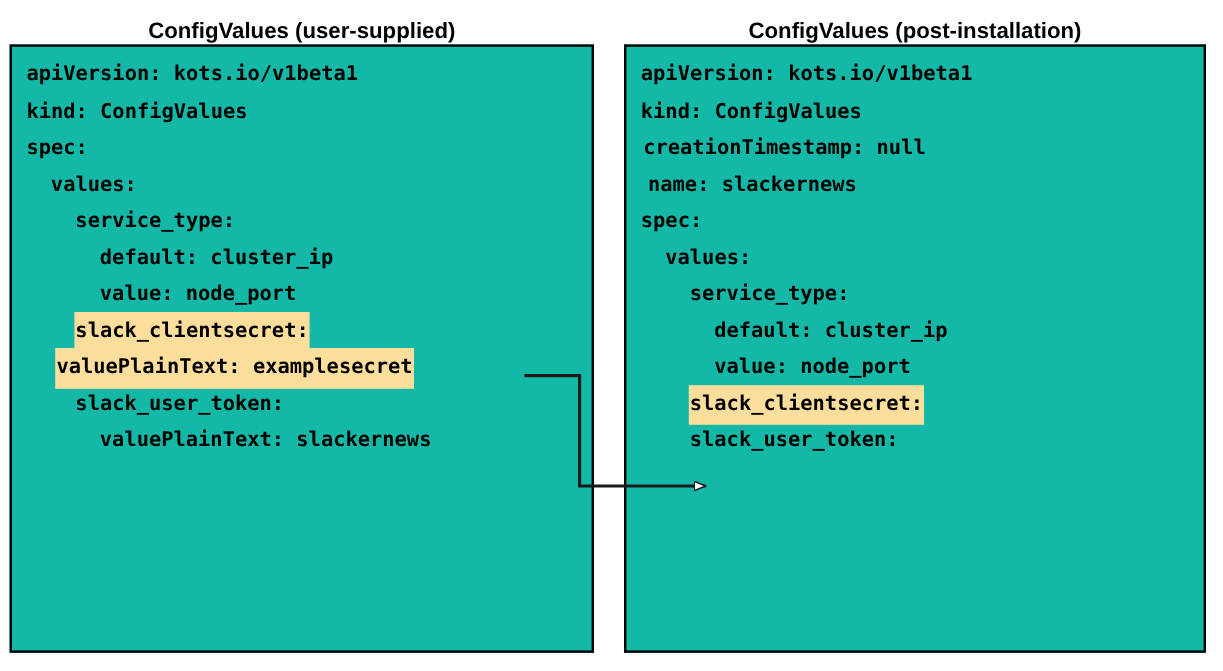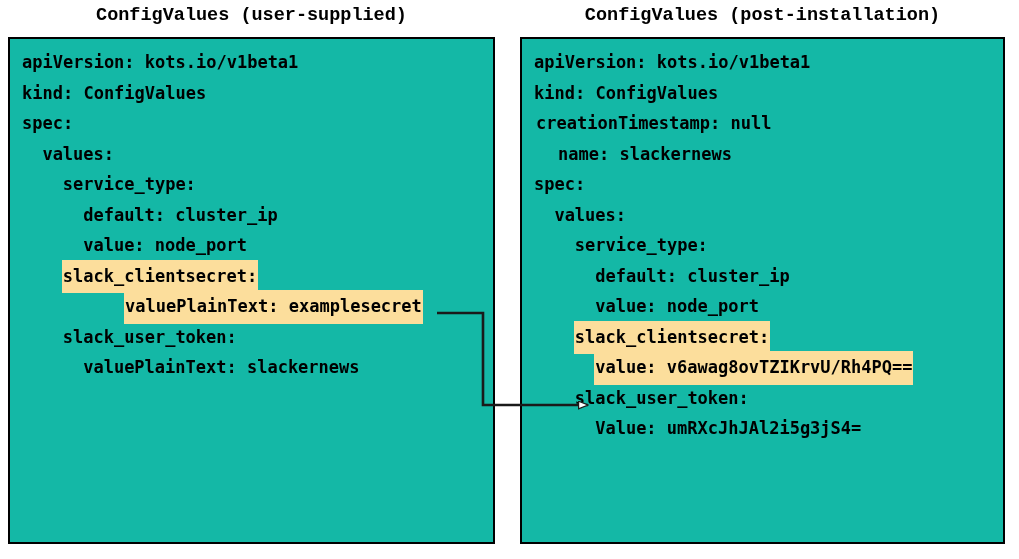--- a/index.html
+++ b/index.html
@@ -15,22 +15,22 @@
     position: relative;
     width: 1019px;
     height: 559px;
     background: #ffffff;
     overflow: hidden;
   }
 
   
   .panel-title {
     position: absolute;
-    top: 4px;
-    font-family: Liberation Mono, monospace;
+    top: 14px;
+    font-family: Liberation Sans, sans-serif;
     font-size: 18.5px;
     font-weight: bold;
     color: #000000;
     letter-spacing: 0px;
     white-space: pre;
     text-align: center;
     line-height: 24px;
   }
   #title-left  { left: 8px;   width: 487px; }
   #title-right { left: 520px; width: 485px; }
@@ -94,43 +94,41 @@
   <div class="code-box" id="box-left">
     <div class="code-lines" id="lines-left">
         <div class="code-line" style="padding-left: 11px;"><span class="seg">apiVersion: kots.io/v1beta1</span></div>
         <div class="code-line" style="padding-left: 11px;"><span class="seg">kind: ConfigValues</span></div>
         <div class="code-line" style="padding-left: 11px;"><span class="seg">spec:</span></div>
         <div class="code-line" style="padding-left: 31.4px;"><span class="seg">values:</span></div>
         <div class="code-line" style="padding-left: 51.8px;"><span class="seg">service_type:</span></div>
         <div class="code-line" style="padding-left: 72.2px;"><span class="seg">default: cluster_ip</span></div>
         <div class="code-line" style="padding-left: 72.2px;"><span class="seg">value: node_port</span></div>
         <div class="code-line" style="padding-left: 51.8px;"><span class="seg hl">slack_clientsecret:</span></div>
-        <div class="code-line" style="padding-left: 114px;"><span class="seg hl">valuePlainText: examplesecret</span></div>
+        <div class="code-line" style="padding-left: 36px;"><span class="seg hl">valuePlainText: examplesecret</span></div>
         <div class="code-line" style="padding-left: 51.8px;"><span class="seg">slack_user_token:</span></div>
         <div class="code-line" style="padding-left: 72.2px;"><span class="seg">valuePlainText: slackernews</span></div>
       </div>
   </div>
 
   <div class="panel-title" id="title-right">ConfigValues (post-installation)</div>
 
   <div class="code-box" id="box-right">
     <div class="code-lines" id="lines-right">
         <div class="code-line" style="padding-left: 11px;"><span class="seg">apiVersion: kots.io/v1beta1</span></div>
         <div class="code-line" style="padding-left: 11px;"><span class="seg">kind: ConfigValues</span></div>
         <div class="code-line" style="padding-left: 13px;"><span class="seg">creationTimestamp: null</span></div>
-        <div class="code-line" style="padding-left: 35px;"><span class="seg">name: slackernews</span></div>
+        <div class="code-line" style="padding-left: 17px;"><span class="seg">name: slackernews</span></div>
         <div class="code-line" style="padding-left: 11px;"><span class="seg">spec:</span></div>
         <div class="code-line" style="padding-left: 31.4px;"><span class="seg">values:</span></div>
         <div class="code-line" style="padding-left: 51.8px;"><span class="seg">service_type:</span></div>
         <div class="code-line" style="padding-left: 72.2px;"><span class="seg">default: cluster_ip</span></div>
         <div class="code-line" style="padding-left: 72.2px;"><span class="seg">value: node_port</span></div>
         <div class="code-line" style="padding-left: 51.8px;"><span class="seg hl">slack_clientsecret:</span></div>
-        <div class="code-line" style="padding-left: 72.2px;"><span class="seg hl">value: v6awag8ovTZIKrvU/Rh4PQ==</span></div>
         <div class="code-line" style="padding-left: 51.8px;"><span class="seg">slack_user_token:</span></div>
-        <div class="code-line" style="padding-left: 72.2px;"><span class="seg">Value: umRXcJhJAl2i5g3jS4=</span></div>
       </div>
   </div>
 
   <svg id="connector" viewBox="0 0 1019 559" xmlns="http://www.w3.org/2000/svg">
     <defs>
       <marker id="open-arrow" markerWidth="11" markerHeight="9" refX="10" refY="4.5" orient="auto" markerUnits="userSpaceOnUse">
         <path d="M0.6,0.6 L10,4.5 L0.6,8.4 Z" fill="#ffffff" stroke="#1a1a1a" stroke-width="1.2" stroke-linejoin="miter"></path>
       </marker>
     </defs>
     <polyline points="437,313 483,313 483,405 588,405" fill="none" stroke="#1a1a1a" stroke-width="2.6" stroke-linejoin="miter" marker-end="url(#open-arrow)"></polyline>

